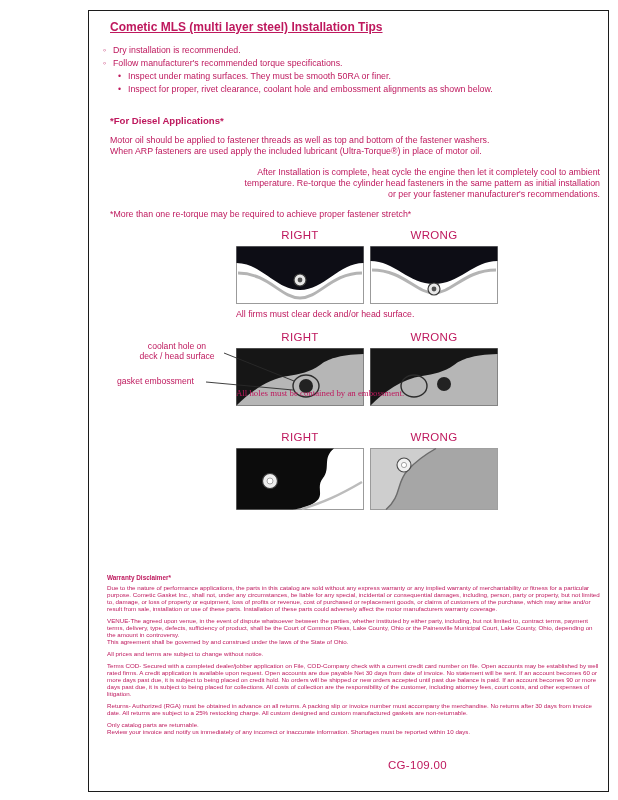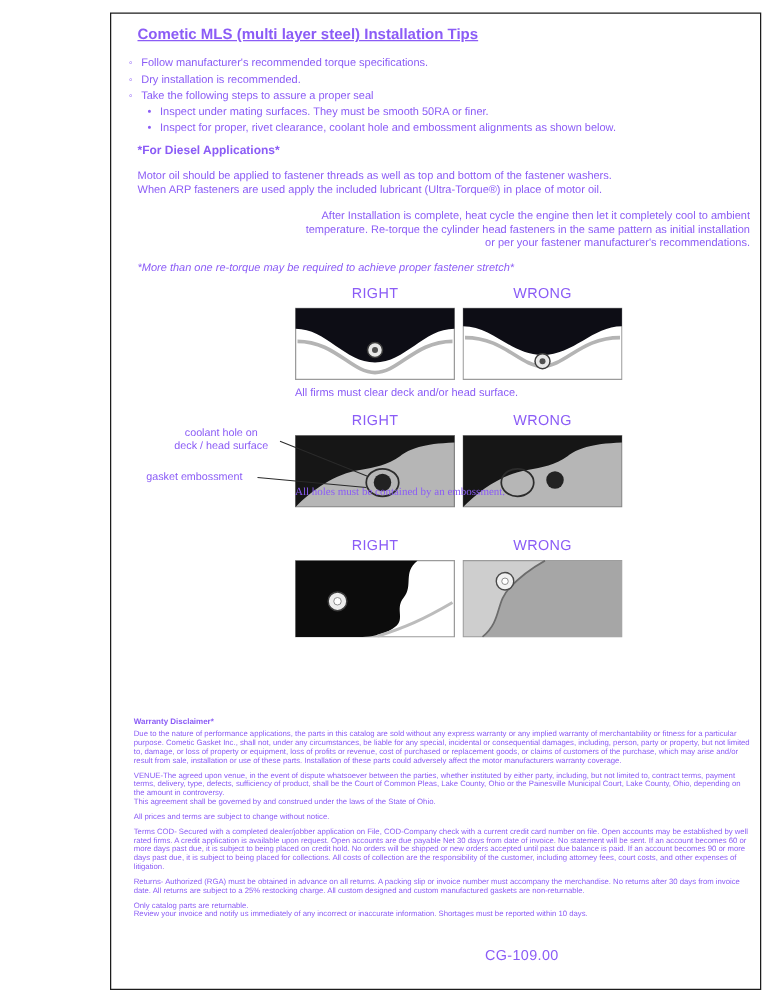--- a/index.html
+++ b/index.html
@@ -1,32 +1,32 @@
 <!DOCTYPE html>
 <html><head>
 <meta charset="utf-8">
 <style>
   html,body{margin:0;padding:0;background:#ffffff;}
   .page{
     position:relative;width:618px;height:800px;background:#ffffff;
-    font-family:"Liberation Sans","DejaVu Sans",sans-serif;color:#8b5cf6;
+    font-family:"Liberation Sans","DejaVu Sans",sans-serif;color:#be185d;
     overflow:hidden;
   }
   .frame{position:absolute;left:88px;top:10px;width:519px;height:780px;border:1px solid #1c1c1c;}
   .title{position:absolute;left:110px;top:20px;margin:0;font-size:12px;font-weight:bold;text-decoration:underline;}
   .tips{position:absolute;left:103px;top:44px;font-size:8.8px;line-height:13px;}
   .tip{position:relative;padding-left:10px;}
   .tip::before{content:"\25E6";position:absolute;left:0;top:0;}
   .tip.sub{margin-left:15px;}
   .tip.sub::before{content:"\2022";}
   .h2{position:absolute;left:110px;top:115px;margin:0;font-size:9.6px;font-weight:bold;}
   .para{position:absolute;left:110px;margin:0;font-size:8.8px;line-height:11px;white-space:pre-line;width:490px;}
   #para1{top:135px;}
   #para2{top:167px;text-align:right;}
-  #note{top:209px;font-style:italic;}
+  #note{top:209px;}
   .dg-label{position:absolute;width:128px;text-align:center;font-size:11.5px;letter-spacing:0.3px;}
   .panel{position:absolute;width:128px;line-height:0;}
   .caption{position:absolute;left:236px;font-size:8.8px;line-height:11px;white-space:pre-line;}
   .annot{position:absolute;font-size:8.6px;line-height:10px;white-space:pre-line;}
   #annot-coolant{left:130px;top:341px;width:94px;text-align:center;}
   #annot-emboss{left:117px;top:376px;}
   .overlay{position:absolute;left:0;top:0;pointer-events:none;}
   .disclaimer{position:absolute;left:107px;top:574px;width:494px;font-size:6.2px;line-height:7px;}
   .disclaimer h3{margin:0 0 3px 0;font-size:6.4px;font-weight:bold;}
   .disclaimer p{margin:0 0 5px 0;white-space:pre-line;}
@@ -34,23 +34,22 @@
 </style>
 </head>
 <body>
 
 <div class="page">
   <div class="frame"></div>
 
   <h1 class="title">Cometic MLS (multi layer steel) Installation Tips</h1>
 
   <div class="tips">
+    <div class="tip">Dry installation is recommended.</div>
     <div class="tip">Follow manufacturer's recommended torque specifications.</div>
-    <div class="tip">Dry installation is recommended.</div>
-    <div class="tip">Take the following steps to assure a proper seal</div>
     <div class="tip sub">Inspect under mating surfaces.  They must be smooth 50RA or finer.</div>
     <div class="tip sub">Inspect for proper, rivet clearance, coolant hole and embossment alignments as shown below.</div>
   </div>
 
   <h2 class="h2">*For Diesel Applications*</h2>
   <p class="para" id="para1">Motor oil should be applied to fastener threads as well as top and bottom of the fastener washers.
 When ARP fasteners are used apply the included lubricant (Ultra-Torque®) in place of motor oil.</p>
   <p class="para" id="para2">After Installation is complete, heat cycle the engine then let it completely cool to ambient
 temperature. Re-torque the cylinder head fasteners in the same pattern as initial installation
 or per your fastener manufacturer's recommendations.</p>

